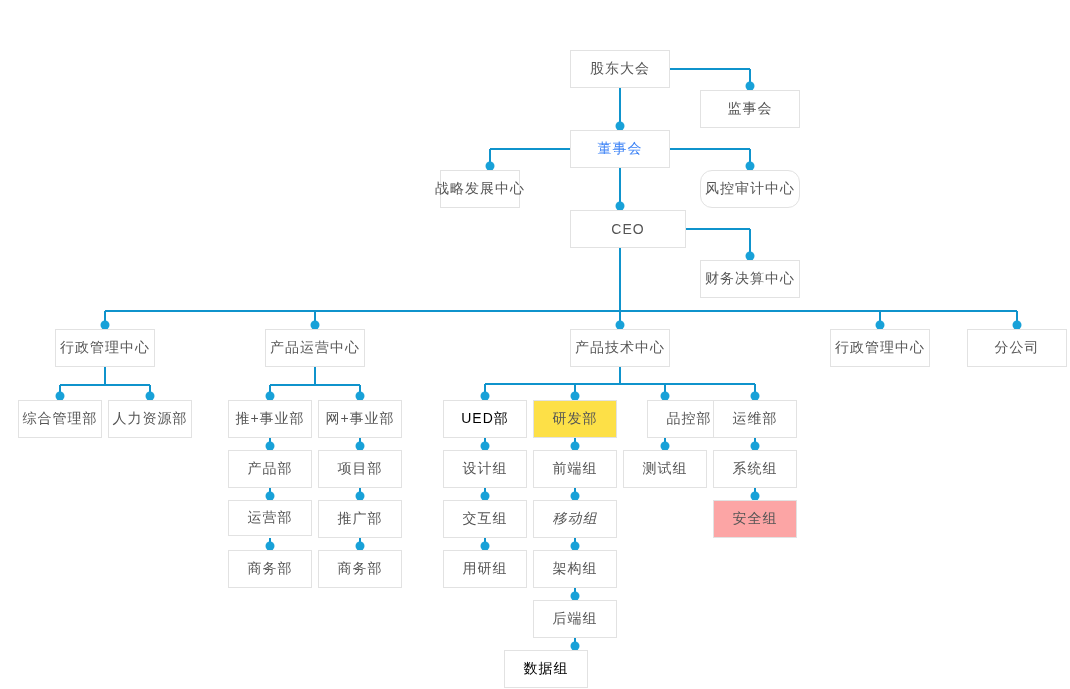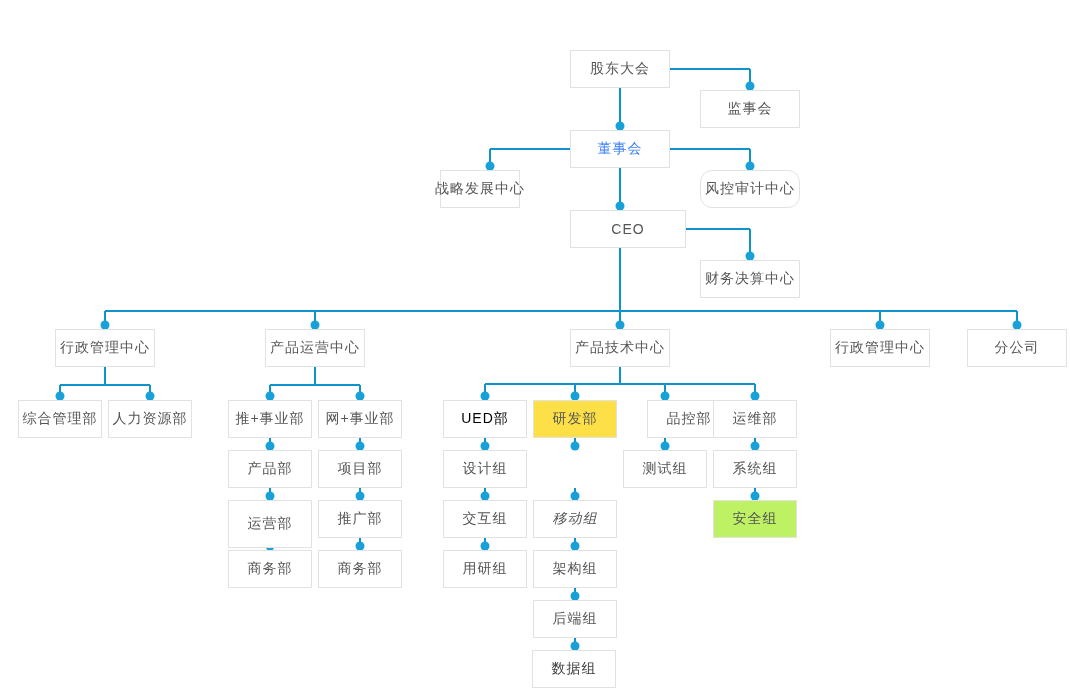--- a/index.html
+++ b/index.html
@@ -147,32 +147,33 @@
       <div class="node" style="left: 265px; top: 329px; width: 100px; height: 38px; background: rgb(255, 255, 255); border-color: rgb(226, 226, 226); color: rgb(85, 85, 85);">产品运营中心</div>
       <div class="node" style="left: 570px; top: 329px; width: 100px; height: 38px; background: rgb(255, 255, 255); border-color: rgb(226, 226, 226); color: rgb(85, 85, 85);">产品技术中心</div>
       <div class="node" style="left: 830px; top: 329px; width: 100px; height: 38px; background: rgb(255, 255, 255); border-color: rgb(226, 226, 226); color: rgb(85, 85, 85);">行政管理中心</div>
       <div class="node" style="left: 967px; top: 329px; width: 100px; height: 38px; background: rgb(255, 255, 255); border-color: rgb(226, 226, 226); color: rgb(85, 85, 85);">分公司</div>
       <div class="node" style="left: 18px; top: 400px; width: 84px; height: 38px; background: rgb(255, 255, 255); border-color: rgb(226, 226, 226); color: rgb(85, 85, 85);">综合管理部</div>
       <div class="node" style="left: 108px; top: 400px; width: 84px; height: 38px; background: rgb(255, 255, 255); border-color: rgb(226, 226, 226); color: rgb(85, 85, 85);">人力资源部</div>
       <div class="node" style="left: 228px; top: 400px; width: 84px; height: 38px; background: rgb(255, 255, 255); border-color: rgb(226, 226, 226); color: rgb(85, 85, 85);">推+事业部</div>
       <div class="node" style="left: 318px; top: 400px; width: 84px; height: 38px; background: rgb(255, 255, 255); border-color: rgb(226, 226, 226); color: rgb(85, 85, 85);">网+事业部</div>
       <div class="node" style="left: 228px; top: 450px; width: 84px; height: 38px; background: rgb(255, 255, 255); border-color: rgb(226, 226, 226); color: rgb(85, 85, 85);">产品部</div>
       <div class="node" style="left: 318px; top: 450px; width: 84px; height: 38px; background: rgb(255, 255, 255); border-color: rgb(226, 226, 226); color: rgb(85, 85, 85);">项目部</div>
-      <div class="node" style="left: 228px; top: 500px; width: 84px; height: 48px; background: rgb(255, 255, 255); border-color: rgb(226, 226, 226); color: rgb(85, 85, 85);">运营部</div>
+      <div class="node" style="left: 228px; top: 500px; width: 84px; height: 36px; background: rgb(255, 255, 255); border-color: rgb(226, 226, 226); color: rgb(85, 85, 85);">运营部</div>
       <div class="node" style="left: 318px; top: 500px; width: 84px; height: 38px; background: rgb(255, 255, 255); border-color: rgb(226, 226, 226); color: rgb(85, 85, 85);">推广部</div>
       <div class="node" style="left: 228px; top: 550px; width: 84px; height: 38px; background: rgb(255, 255, 255); border-color: rgb(226, 226, 226); color: rgb(85, 85, 85);">商务部</div>
       <div class="node" style="left: 318px; top: 550px; width: 84px; height: 38px; background: rgb(255, 255, 255); border-color: rgb(226, 226, 226); color: rgb(85, 85, 85);">商务部</div>
       <div class="node" style="left: 443px; top: 400px; width: 84px; height: 38px; background: rgb(255, 255, 255); border-color: rgb(226, 226, 226); color: #000000;">UED部</div>
       <div class="node" style="left: 533px; top: 400px; width: 84px; height: 38px; background: #fde047; border-color: rgb(226, 226, 226); color: rgb(85, 85, 85);">研发部</div>
       <div class="node" style="left: 623px; top: 400px; width: 84px; height: 38px; background: rgb(255, 255, 255); border-color: rgb(226, 226, 226); color: rgb(85, 85, 85); margin-left: 24px;">品控部</div>
       <div class="node" style="left: 713px; top: 400px; width: 84px; height: 38px; background: rgb(255, 255, 255); border-color: rgb(226, 226, 226); color: rgb(85, 85, 85);">运维部</div>
       <div class="node" style="left: 443px; top: 450px; width: 84px; height: 38px; background: rgb(255, 255, 255); border-color: rgb(226, 226, 226); color: rgb(85, 85, 85);">设计组</div>
+      <div class="node" style="left: 533px; top: 450px; width: 84px; height: 38px; background: rgb(255, 255, 255); border-color: rgb(226, 226, 226); color: rgb(85, 85, 85);">前端组</div>
       <div class="node" style="left: 623px; top: 450px; width: 84px; height: 38px; background: rgb(255, 255, 255); border-color: rgb(226, 226, 226); color: rgb(85, 85, 85);">测试组</div>
       <div class="node" style="left: 713px; top: 450px; width: 84px; height: 38px; background: rgb(255, 255, 255); border-color: rgb(226, 226, 226); color: rgb(85, 85, 85);">系统组</div>
       <div class="node" style="left: 443px; top: 500px; width: 84px; height: 38px; background: rgb(255, 255, 255); border-color: rgb(226, 226, 226); color: rgb(85, 85, 85);">交互组</div>
       <div class="node" style="left: 533px; top: 500px; width: 84px; height: 38px; background: rgb(255, 255, 255); border-color: rgb(226, 226, 226); color: rgb(85, 85, 85); font-style: italic;">移动组</div>
-      <div class="node" style="left: 713px; top: 500px; width: 84px; height: 38px; background: #bef264; border-color: rgb(226, 226, 226); color: rgb(85, 85, 85);">安全组</div>
+      <div class="node" style="left: 713px; top: 500px; width: 84px; height: 38px; background: #fca5a5; border-color: rgb(226, 226, 226); color: rgb(85, 85, 85);">安全组</div>
       <div class="node" style="left: 443px; top: 550px; width: 84px; height: 38px; background: rgb(255, 255, 255); border-color: rgb(226, 226, 226); color: rgb(85, 85, 85);">用研组</div>
       <div class="node" style="left: 533px; top: 550px; width: 84px; height: 38px; background: rgb(255, 255, 255); border-color: rgb(226, 226, 226); color: rgb(85, 85, 85);">架构组</div>
       <div class="node" style="left: 533px; top: 600px; width: 84px; height: 38px; background: rgb(255, 255, 255); border-color: rgb(226, 226, 226); color: rgb(85, 85, 85);">后端组</div>
-      <div class="node" style="left: 532px; top: 650px; width: 84px; height: 38px; background: rgb(255, 255, 255); border-color: rgb(226, 226, 226); color: #404040;">数据组</div>
+      <div class="node" style="left: 504px; top: 650px; width: 84px; height: 38px; background: rgb(255, 255, 255); border-color: rgb(226, 226, 226); color: #000000;">数据组</div>
     </div>
 </div>
 
 </body></html>

